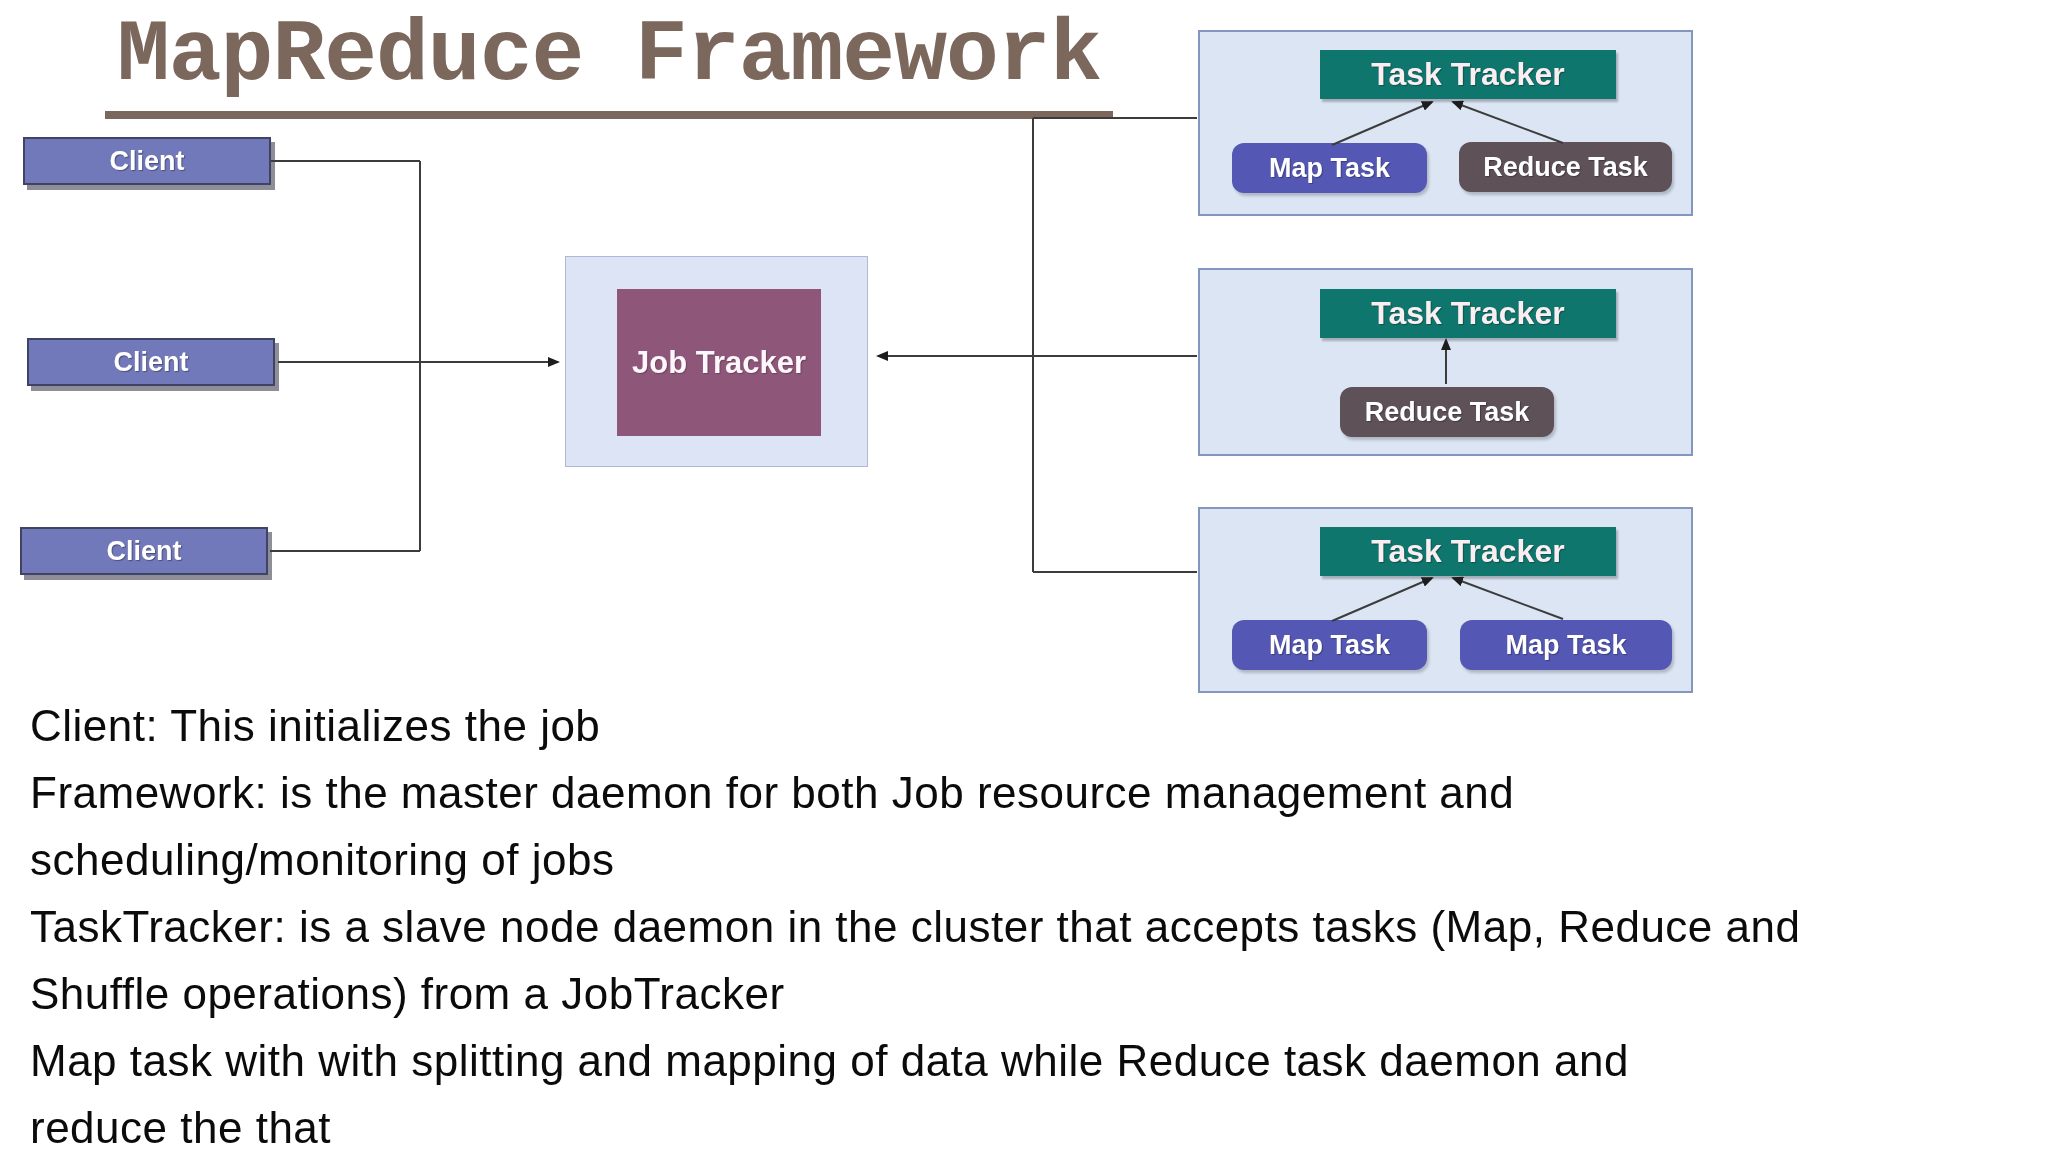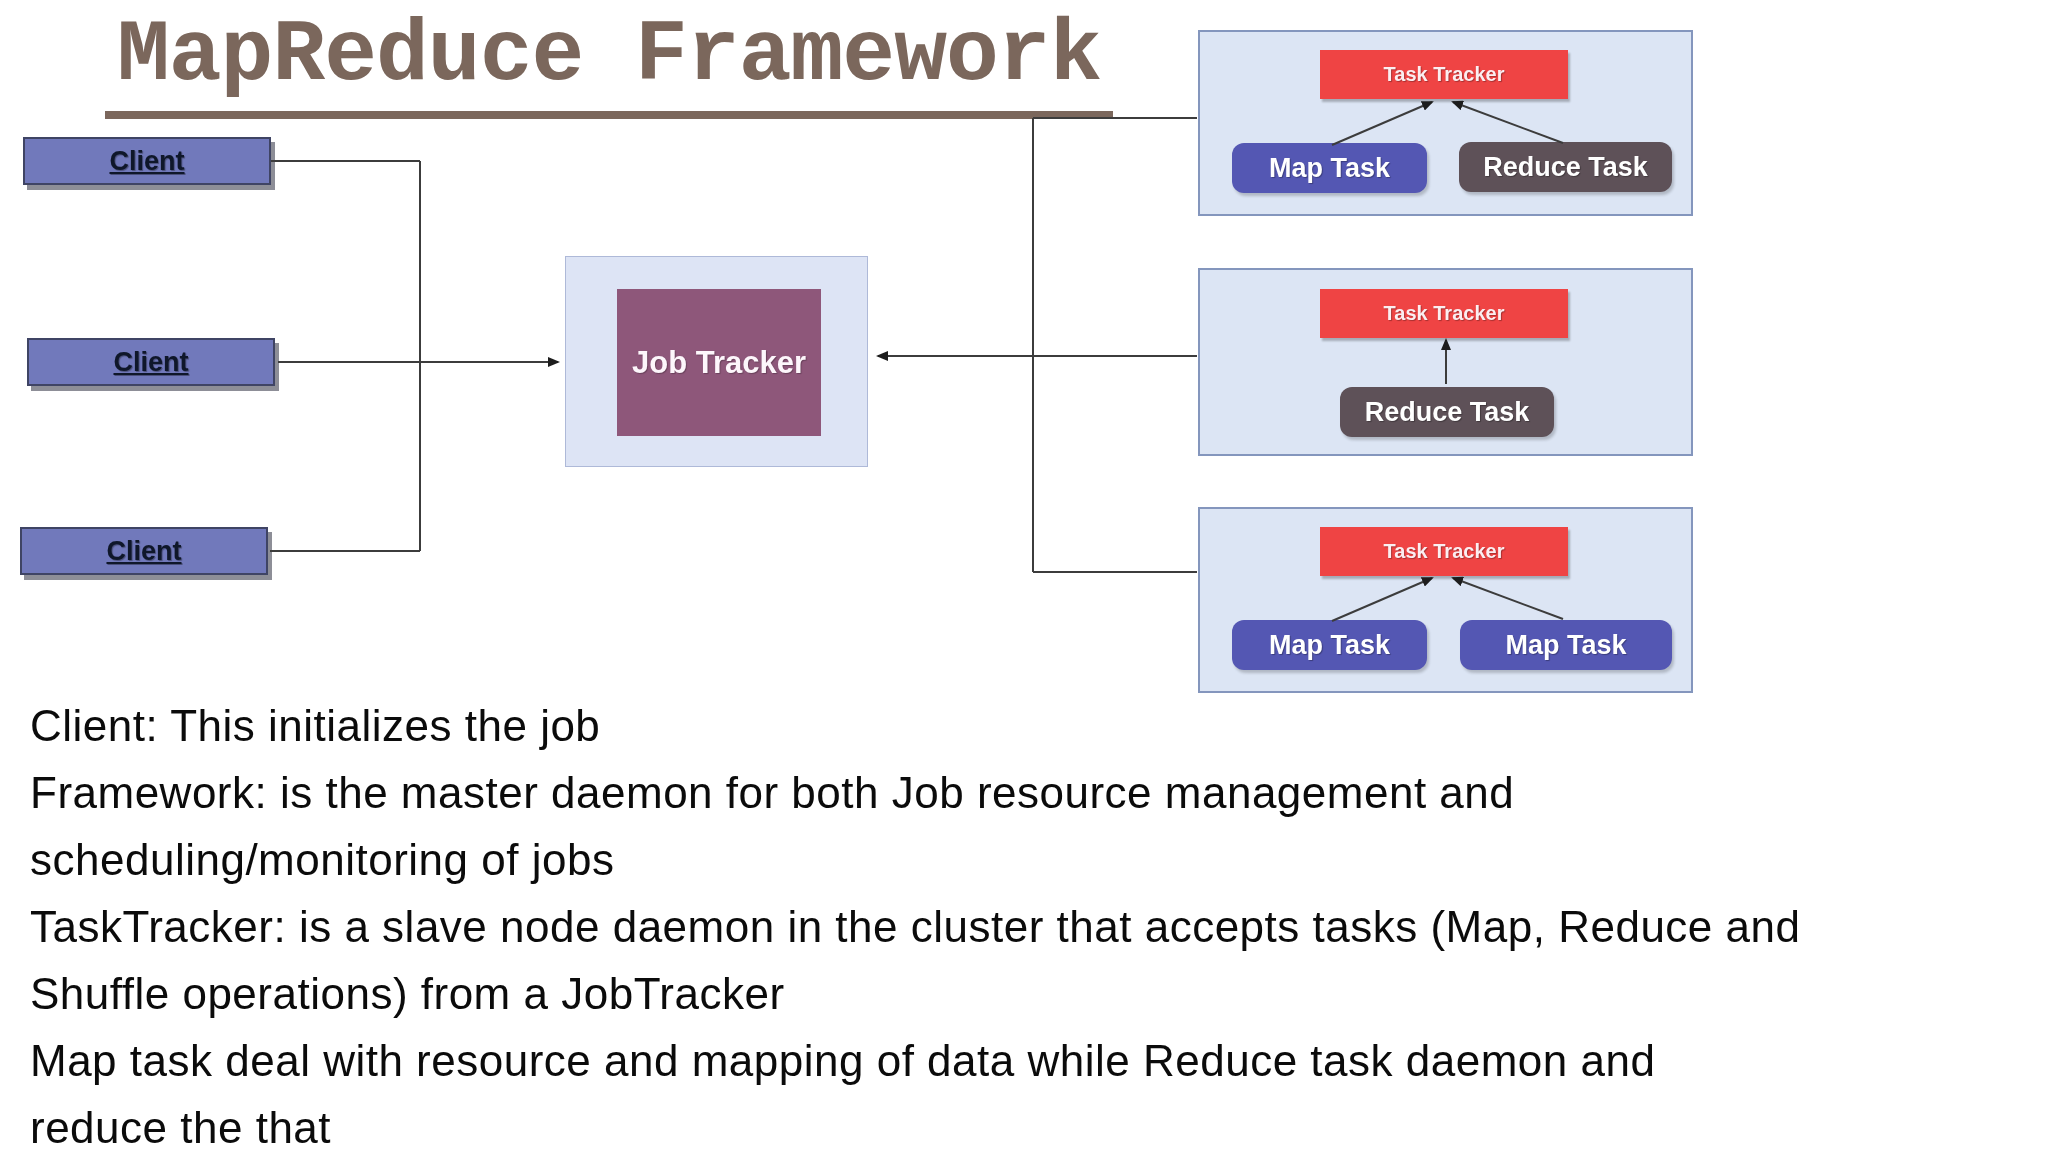--- a/index.html
+++ b/index.html
@@ -24,24 +24,23 @@
     border-bottom:8px solid #7b675c;
   }
 
   
   .client-box{
     position:absolute;width:248px;height:48px;
     background:#7179bb;
     border:2px solid #3f4464;
     box-shadow:4px 5px 0 rgba(47,50,66,0.55);
     display:flex;align-items:center;justify-content:center;
-    color:#0f172a;font-weight:700;font-size:27px;
+    color:#ffffff;font-weight:700;font-size:27px;
     text-shadow:1px 1px 1px rgba(0,0,0,0.35);
     box-sizing:border-box;
-    text-decoration:underline;
   }
   #client-1{left:23px;top:137px;}
   #client-2{left:27px;top:338px;}
   #client-3{left:20px;top:527px;}
 
   
   .jt-panel{
     position:absolute;left:565px;top:256px;width:303px;height:211px;
     background:#dde4f5;border:1px solid #aeb9d8;box-sizing:border-box;
   }
@@ -55,25 +54,25 @@
 
   
   .tt-panel{
     position:absolute;left:1198px;width:495px;height:186px;
     background:#dce5f4;border:2px solid #8496bd;box-sizing:border-box;
   }
   #tt-panel-1{top:30px;}
   #tt-panel-2{top:268px;height:188px;}
   #tt-panel-3{top:507px;}
   .tt-header{
-    position:absolute;left:120px;top:18px;width:248px;height:49px;
-    background:#ef4444;
+    position:absolute;left:120px;top:18px;width:296px;height:49px;
+    background:#0f766e;
     box-shadow:2px 3px 2px rgba(0,0,0,0.25);
     display:flex;align-items:center;justify-content:center;
-    color:#fbeef1;font-weight:700;font-size:20px;
+    color:#fbeef1;font-weight:700;font-size:32px;
     text-shadow:1px 1px 1px rgba(0,0,0,0.3);
   }
   #tt-panel-2 .tt-header{top:19px;}
   .task-box{
     position:absolute;height:50px;border-radius:12px;
     display:flex;align-items:center;justify-content:center;
     color:#ffffff;font-weight:700;font-size:27px;
     text-shadow:1px 1px 1px rgba(0,0,0,0.3);
     box-shadow:2px 3px 3px rgba(0,0,0,0.2);
   }
@@ -195,17 +194,17 @@
       <line class="wire" x1="1563" y1="619" x2="1453" y2="578" marker-end="url(#arrow)"></line>
     </g>
   </svg>
 
   <div class="description">
     <div class="desc-line"><span class="b">Client:</span><span> This initializes the job</span></div>
     <div class="desc-line"><span class="b">Framework:</span><span> is the master daemon for both Job resource management and</span></div>
     <div class="desc-line"><span>scheduling/monitoring of jobs</span></div>
     <div class="desc-line"><span class="b">TaskTracker:</span><span> is a slave node daemon in the cluster that accepts tasks (Map, Reduce and</span></div>
     <div class="desc-line"><span>Shuffle operations) from a JobTracker</span></div>
-    <div class="desc-line"><span class="b">Map task</span><span> deal with resource and mapping of data while </span><span class="b">Reduce task</span><span> daemon and</span></div>
+    <div class="desc-line"><span class="b">Map task</span><span> with with splitting and mapping of data while </span><span class="b">Reduce task</span><span> daemon and</span></div>
     <div class="desc-line"><span>reduce the that</span></div>
   </div>
 
 </div>
 
 </body></html>

